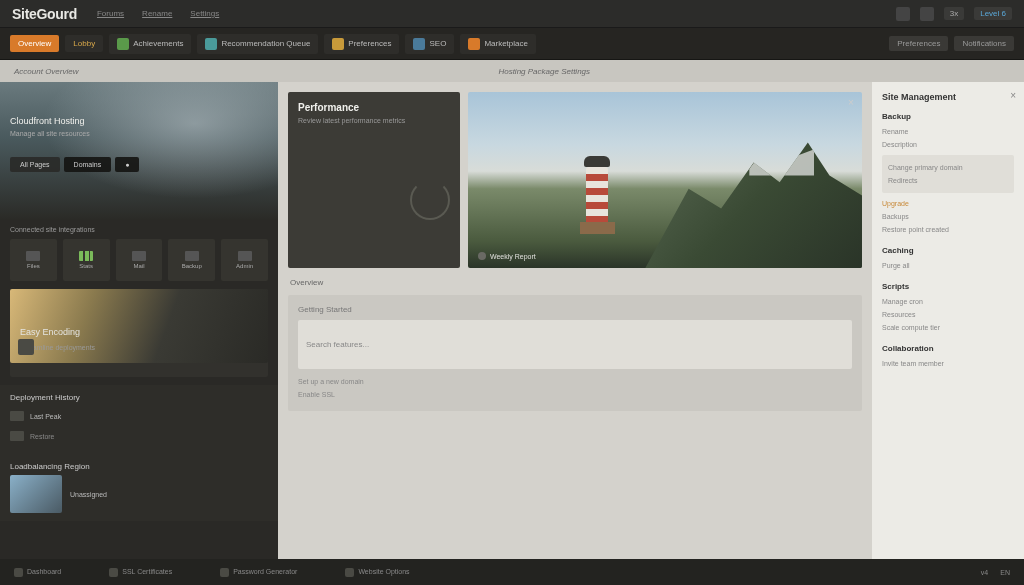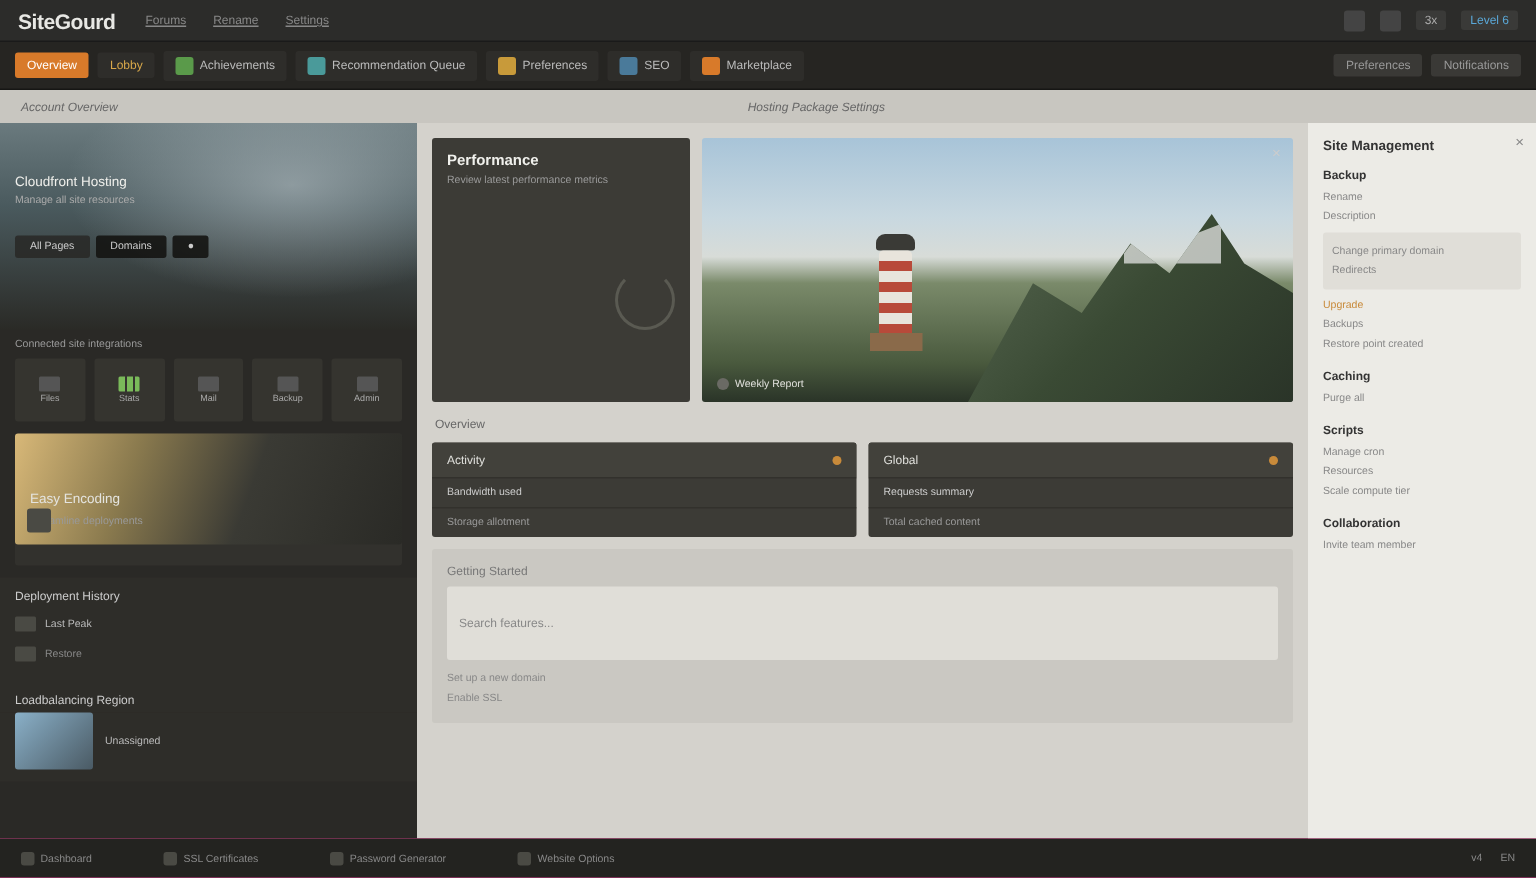--- a/index.html
+++ b/index.html
@@ -1,17 +1,17 @@
 <!DOCTYPE html>
 <html><head>
 <meta charset="utf-8">
 <style>
 * { margin: 0; padding: 0; box-sizing: border-box; }
 body { font-family: -apple-system, Helvetica, Arial, sans-serif; background: #1a1a1a; color: #ccc; font-size: 10px; overflow: hidden; }
-.app { width: 1024px; height: 585px; display: flex; flex-direction: column; background: #ec4899; }
+.app { width: 1024px; height: 585px; display: flex; flex-direction: column; background: #8b5cf6; }
 
 
 .header { height: 28px; background: #2c2c2a; display: flex; align-items: center; padding: 0 12px; border-bottom: 1px solid #1a1a1a; }
 .brand { color: #e8e8e4; font-size: 14px; font-weight: 600; letter-spacing: -0.3px; }
 .brand-tabs { display: flex; margin-left: 20px; gap: 18px; }
 .brand-tab { color: #888; font-size: 8px; text-decoration: underline; }
 .header-icons { margin-left: auto; display: flex; gap: 10px; align-items: center; }
 .hicon { width: 14px; height: 14px; background: #444; border-radius: 2px; }
 .hchip { padding: 2px 6px; background: #3a3a38; font-size: 8px; color: #aaa; border-radius: 2px; }
 .hchip.accent { color: #5aa8d8; }
@@ -245,38 +245,20 @@
             </div>
           <div class="img-caption">
               <span class="img-dot"></span>
               <span>Weekly Report</span>
             </div>
           <div class="img-x">×</div>
         </div>
       </div>
       <div class="sublabel">Overview</div>
 
-      <div class="grid2">
-        <div class="list-card">
-          <div class="list-head">
-              <span>Activity</span>
-              <span class="dot"></span>
-            </div>
-          <div class="list-row">Bandwidth used</div>
-          <div class="list-row alt">Storage allotment</div>
-        </div>
-        <div class="list-card">
-          <div class="list-head">
-              <span>Global</span>
-              <span class="dot"></span>
-            </div>
-          <div class="list-row">Requests summary</div>
-          <div class="list-row alt">Total cached content</div>
-        </div>
-      </div>
 
 
       <div class="wide-card">
         <div class="wide-title">Getting Started</div>
         <div class="input">Search features...</div>
         <div class="linky">Set up a new domain</div>
         <div class="linky">Enable SSL</div>
       </div>
     </div>
 

